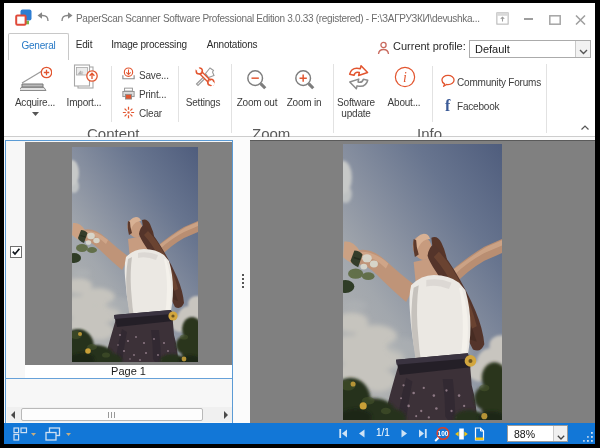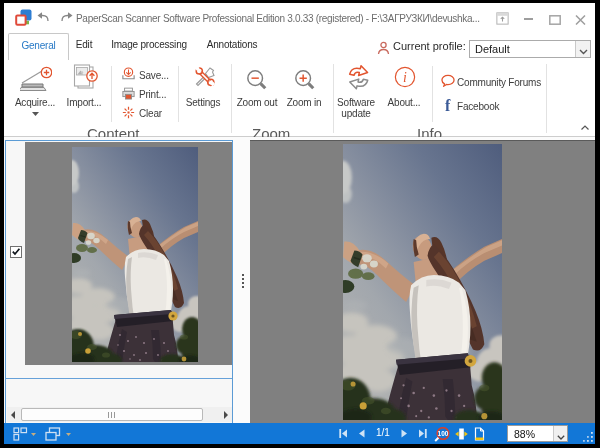--- a/index.html
+++ b/index.html
@@ -185,20 +185,21 @@
   <div class="glabel" style="left:413px;width:40px">Info</div>
   <svg class="abs" style="left:577px;top:65px" width="8" height="5" viewBox="0 0 8 5">
       <path d="M0.5 4.5 L4 1 L7.5 4.5" stroke="#555" stroke-width="1.2" fill="none"></path>
     </svg>
 </div>
 
 <div class="contentbg"></div>
 <div class="mainarea"></div>
 <div class="leftpanel">
   <div class="thumbgray"></div>
+  <div class="pagelabel">Page 1</div>
   <div class="blueline"></div>
   <div class="hscroll">
     <svg class="abs" style="left:3px;top:4px" width="6" height="8" viewBox="0 0 6 8">
         <path d="M5 0 L1 4 L5 8 Z" fill="#4a4a4a"></path>
       </svg>
     <div class="abs" style="left:14px;top:1px;width:182px;height:13px;background:#fdfdfd;border:1px solid #b9b9b9;border-radius:2px">
       <div class="abs" style="left:86px;top:3px;width:1px;height:6px;background:#999"></div>
       <div class="abs" style="left:89px;top:3px;width:1px;height:6px;background:#999"></div>
       <div class="abs" style="left:92px;top:3px;width:1px;height:6px;background:#999"></div>
     </div>

